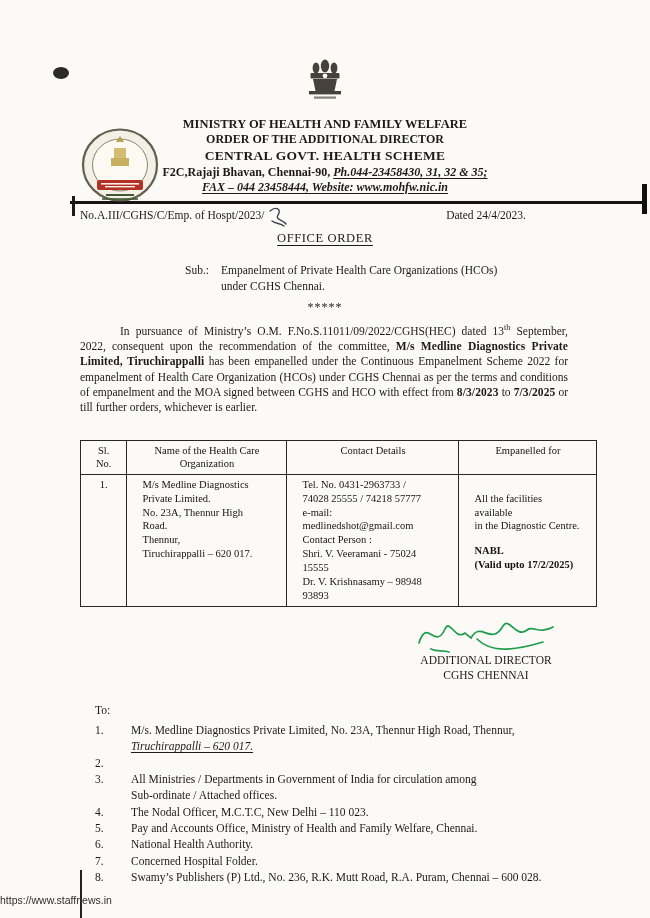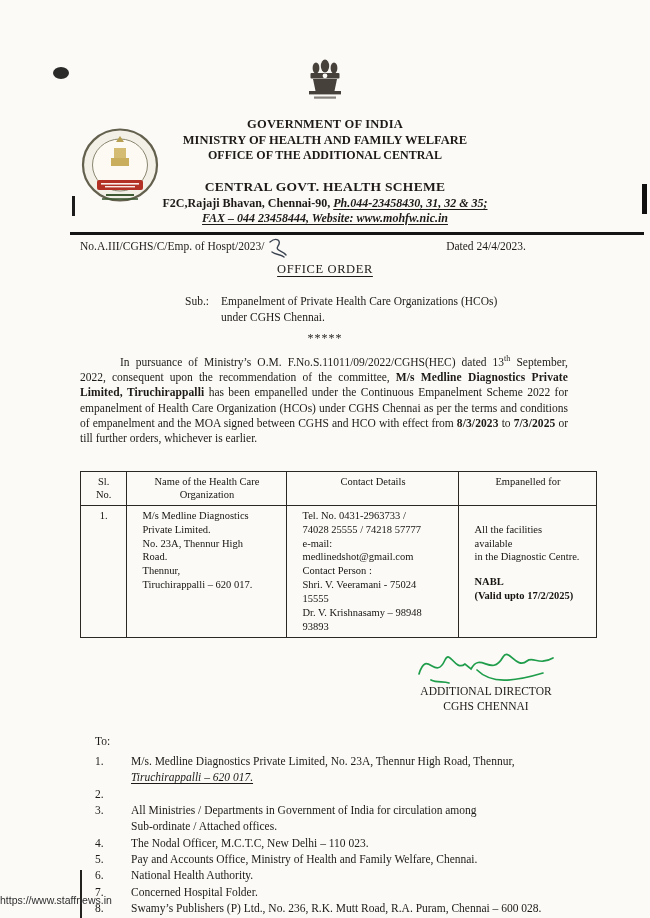--- a/index.html
+++ b/index.html
@@ -16,21 +16,21 @@
   .edge-mark-right { position:absolute; right:3px; top:184px; width:5px; height:30px; background:#101010; }
   .edge-mark-left { position:absolute; left:72px; top:196px; width:3px; height:20px; background:#1b1b1b; }
   .edge-mark-bottom { position:absolute; left:80px; top:870px; width:2px; height:48px; background:#23221f; }
 
   
   .emblem { width:38px; margin:58px auto 2px auto; text-align:center; }
   .letterhead { text-align:center; line-height:1.28; }
   .h-gov      { font-size:12.5px; font-weight:bold; letter-spacing:.2px; }
   .h-ministry { font-size:12.5px; font-weight:bold; }
   .h-office   { font-size:12px;   font-weight:bold; }
-  .h-scheme   { font-size:13.5px; font-weight:bold; letter-spacing:.3px;margin-top:15px; }
+  .h-scheme   { font-size:13.5px; font-weight:bold; letter-spacing:.3px; }
   .h-addr     { font-size:12px;   font-weight:bold; }
   .h-fax      { font-size:12px;   font-weight:bold; }
 
   .cghs-logo { position:absolute; left:80px; top:128px; width:80px; height:84px; }
 
   .rule { margin:6px 6px 0 70px; height:2.5px; background:#141414; }
 
   .ref-row { display:flex; justify-content:space-between; align-items:flex-start;
              padding:5px 124px 0 80px; font-size:11.5px; position:relative; }
   .ref-no { position:relative; }
@@ -88,23 +88,22 @@
         <rect x="4.5" y="15" width="29" height="5.5" rx="1"></rect>
         <circle cx="19" cy="17.8" r="2.4" fill="#fbfaf7"></circle>
         <path d="M7 21 L31 21 L28.5 33 L9.5 33 Z"></path>
         <rect x="3" y="33" width="32" height="3.4"></rect>
         <rect x="8" y="38.5" width="22" height="2.2" opacity=".65"></rect>
       </g>
     </svg>
   </div>
 
   <div class="letterhead">
-    <div class="h-gov">GOVERNMENT OF INDIA</div>
     <div class="h-ministry">MINISTRY OF HEALTH AND FAMILY WELFARE</div>
-    <div class="h-office">OFFICE OF THE ADDITIONAL CENTRAL</div>
+    <div class="h-office">ORDER OF THE ADDITIONAL DIRECTOR</div>
     <div class="h-scheme">CENTRAL GOVT. HEALTH SCHEME</div>
     <div class="h-addr">
       <span>F2C,Rajaji Bhavan, Chennai-90, </span><span class="u">Ph.044-23458430, 31, 32 &amp; 35;</span>
     </div>
     <div class="h-fax u">FAX – 044 23458444, Website: www.mohfw.nic.in</div>
   </div>
 
   <div class="cghs-logo">
     <svg width="80" height="84" viewBox="0 0 80 84">
       <ellipse cx="40" cy="37" rx="37" ry="35.5" fill="#f3f0e7" stroke="#63604e" stroke-width="2.2"></ellipse>

